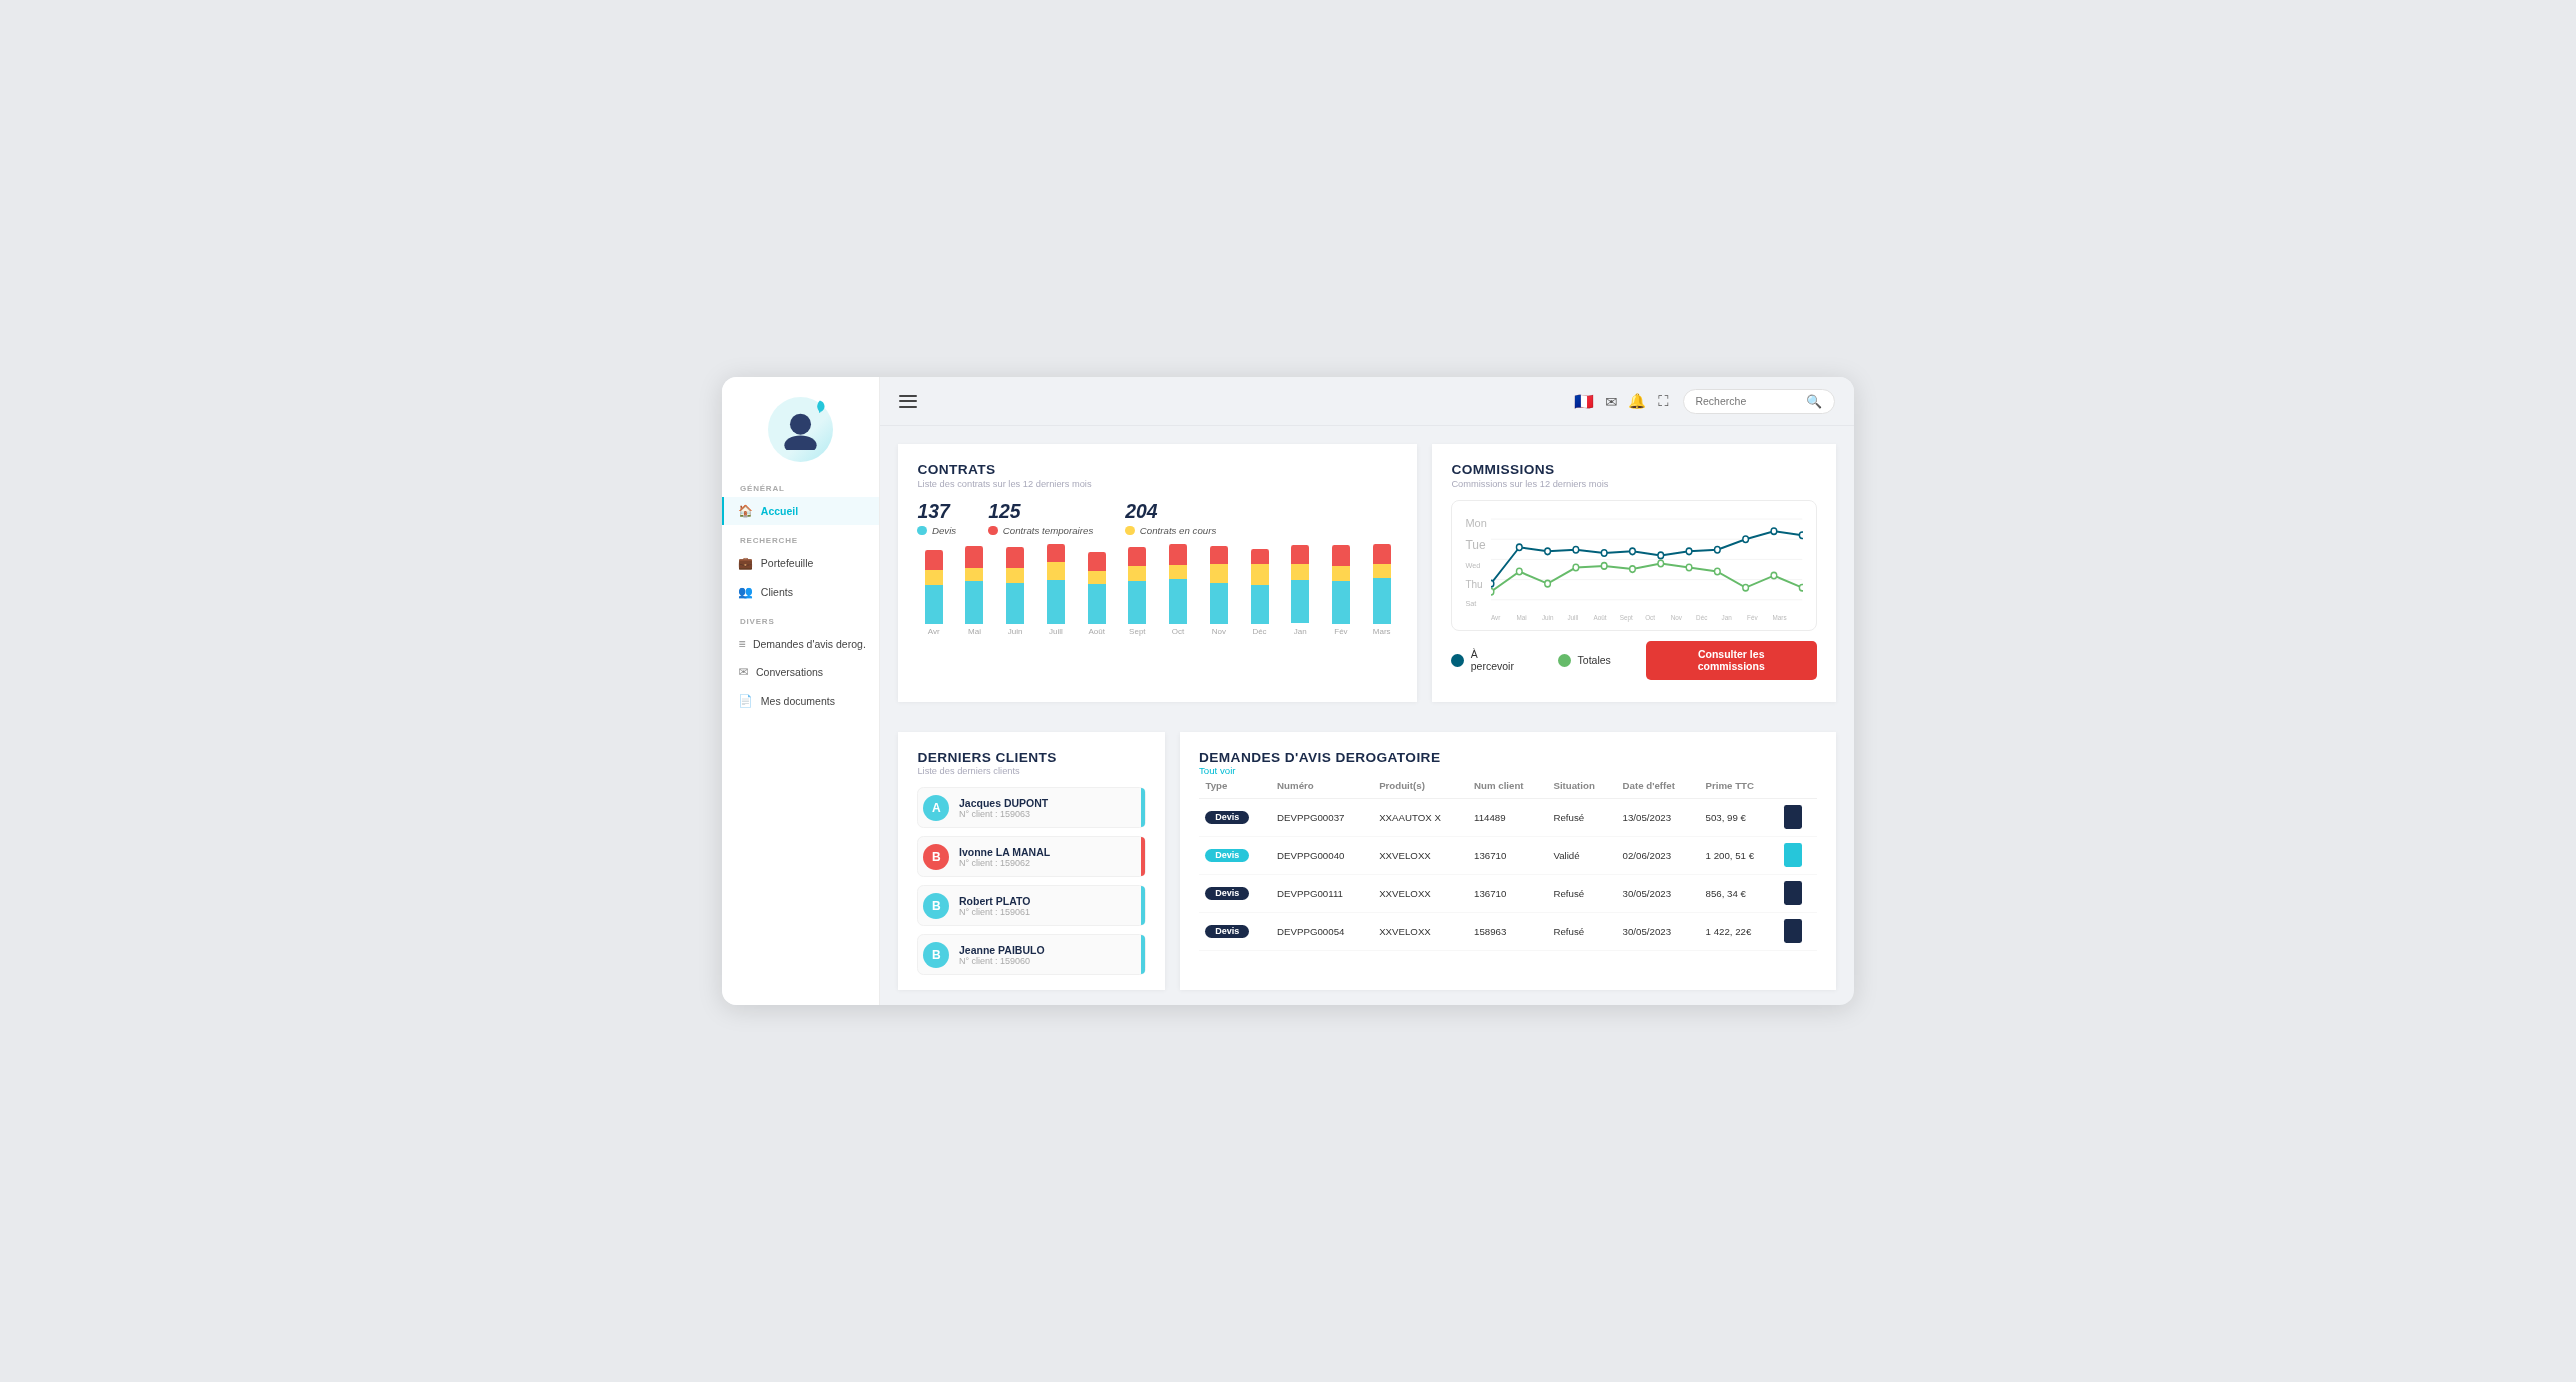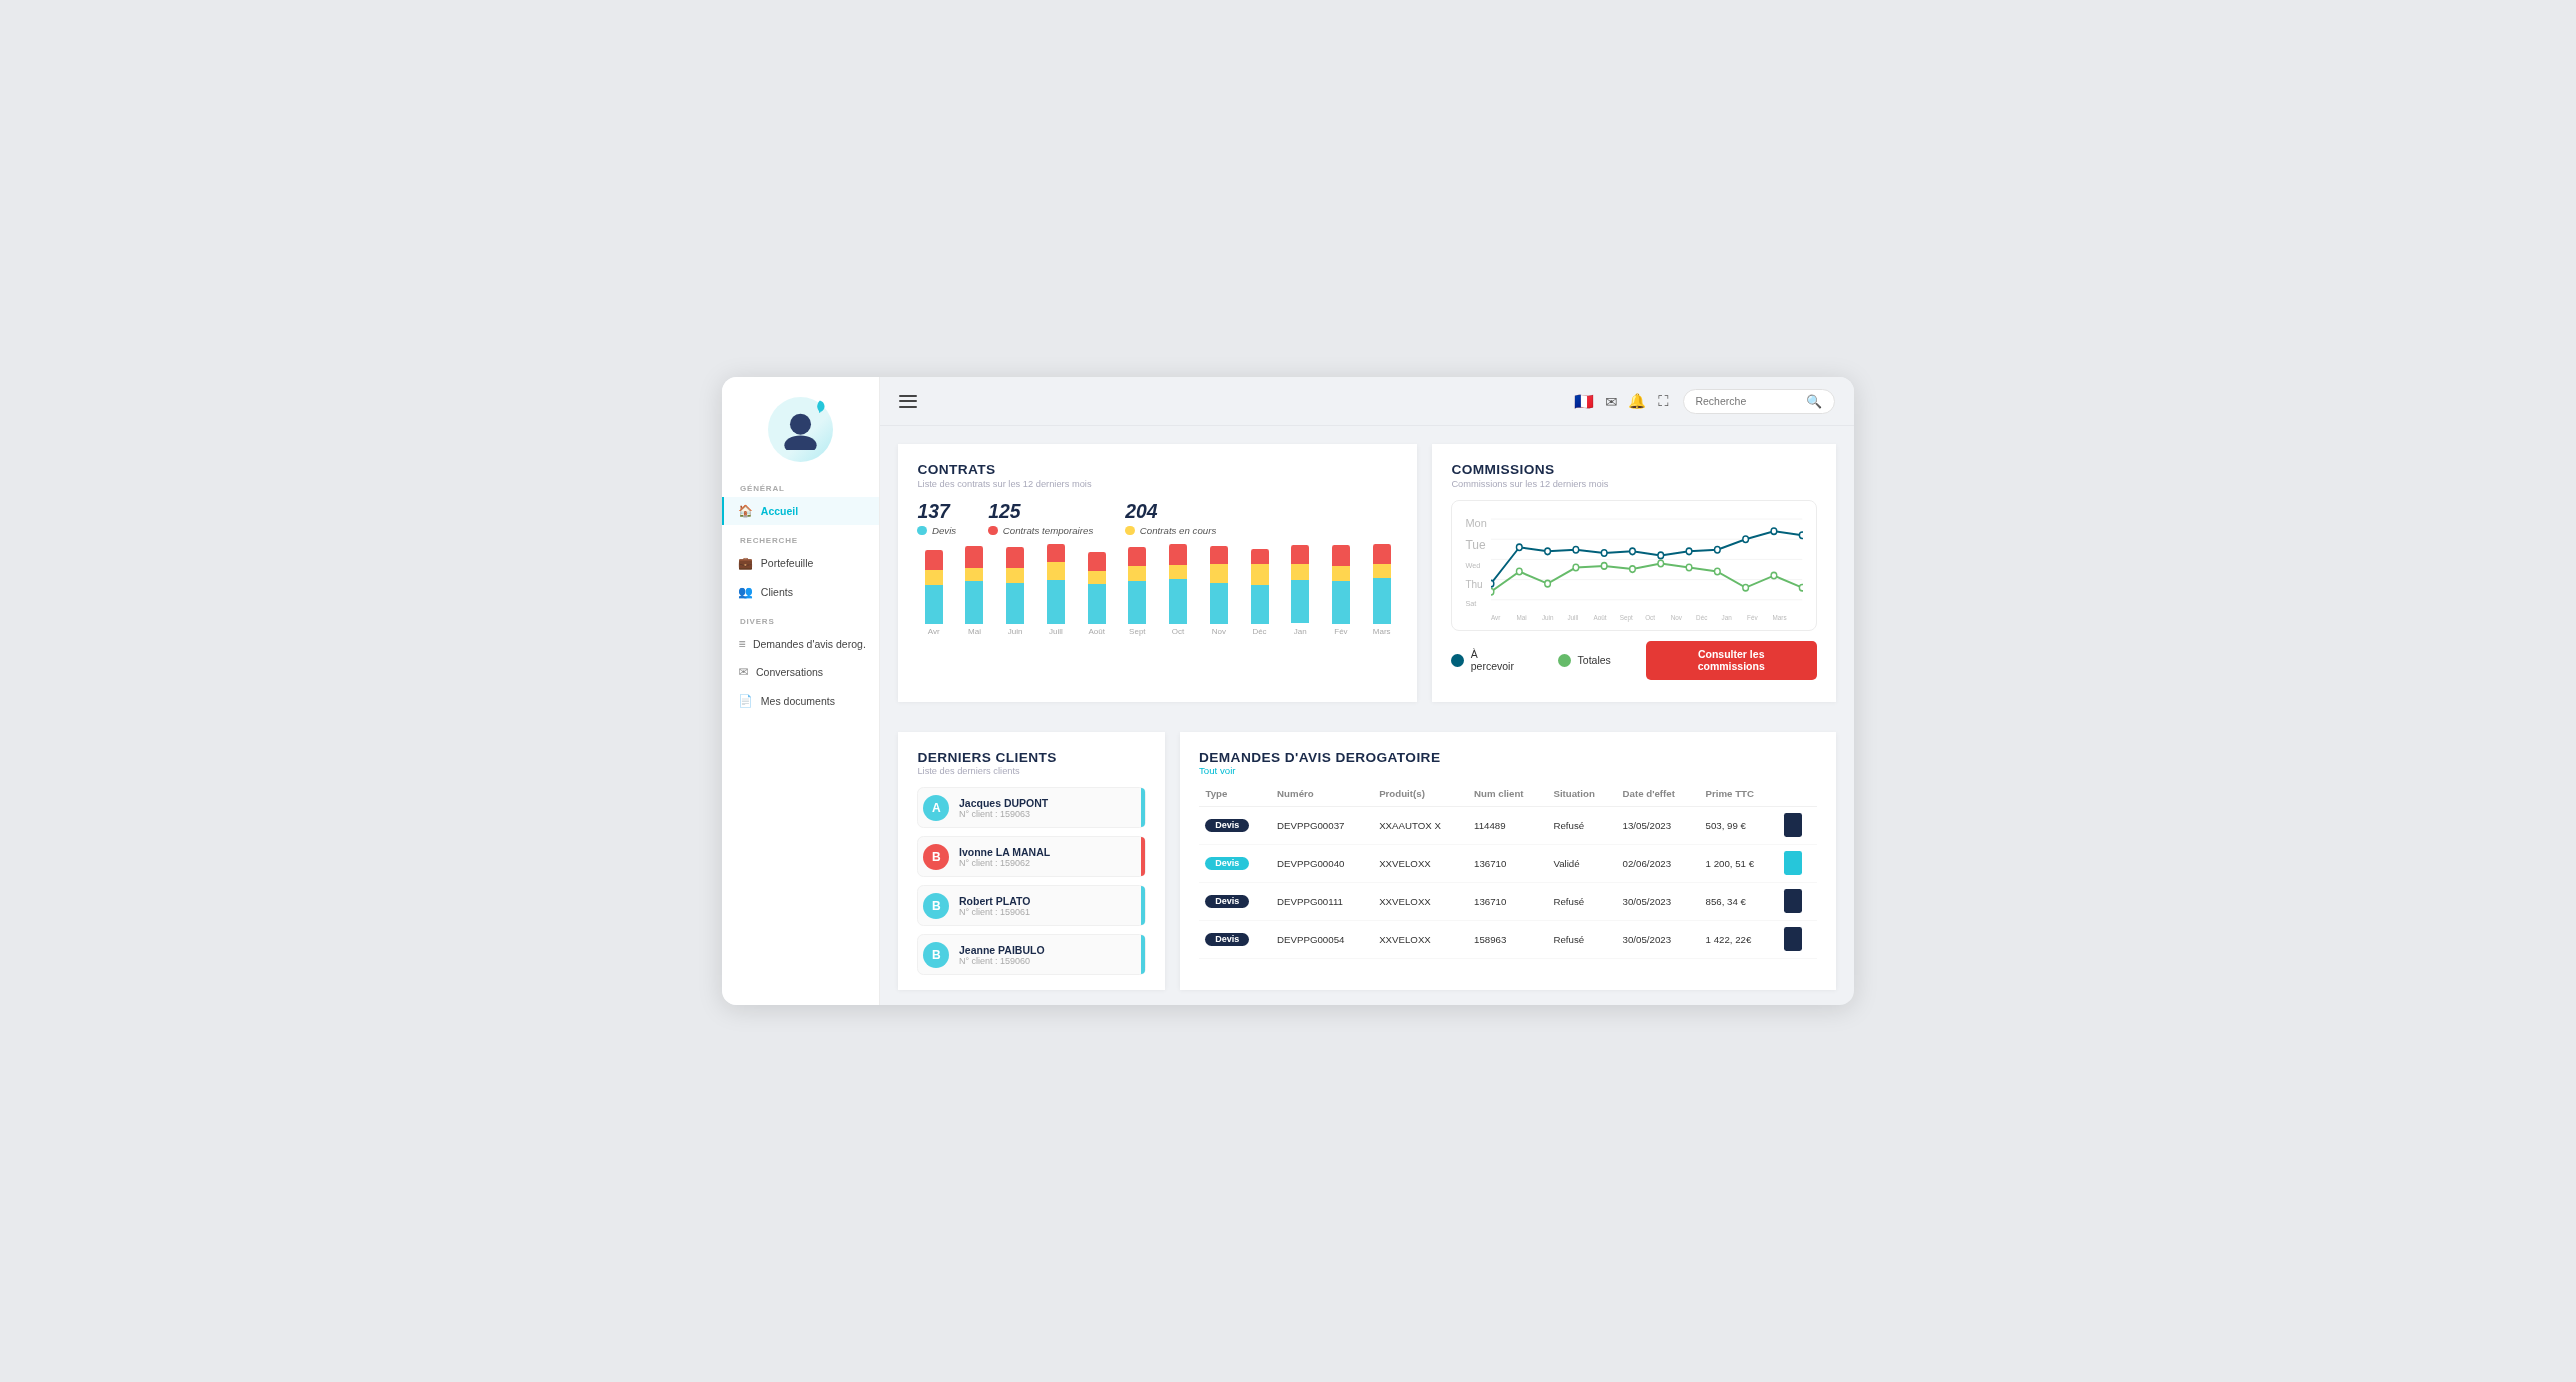--- a/index.html
+++ b/index.html
@@ -231,21 +231,21 @@
       font-size: 12px; font-weight: 700; color: #fff;
       flex-shrink: 0;
     }
     .client-name { font-size: 10.5px; font-weight: 600; color: #1a2a4a; }
     .client-num { font-size: 9px; color: #aaa; }
     .client-bar {
       position: absolute; right: 0; top: 0; bottom: 0;
       width: 3.2px; border-radius: 0 4.9px 4.9px 0;
     }
     
-    .avis-subtitle { font-size: 9.7px; color: #00bcd4; margin-top: 0.8px; margin-bottom: 8px; cursor: pointer; }
+    .avis-subtitle { font-size: 9.7px; color: #00bcd4; margin-top: 0.8px; margin-bottom: 0; cursor: pointer; }
     .avis-table { width: 100%; border-collapse: collapse; font-size: 9.7px; }
     .avis-table th {
       text-align: left; font-weight: 600; color: #888;
       padding: 4px 6.5px 6.5px 6.5px; border-bottom: 0.8px solid #f0f0f0;
     }
     .avis-table td { padding: 6.5px 6.5px; border-bottom: 0.8px solid #f7f7f7; color: #333; vertical-align: middle; }
     .badge {
       display: inline-block;
       border-radius: 16px;
       padding: 1.6px 9.7px;

